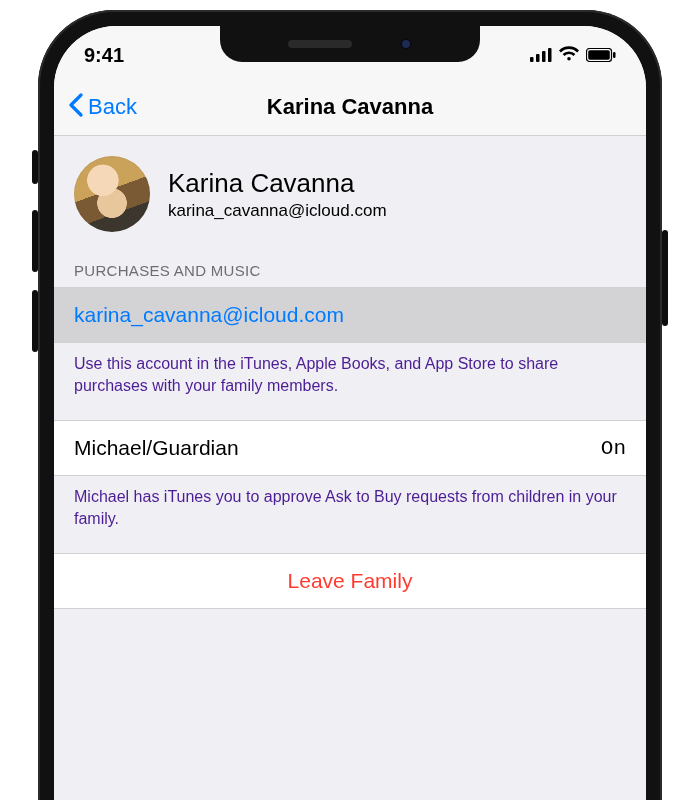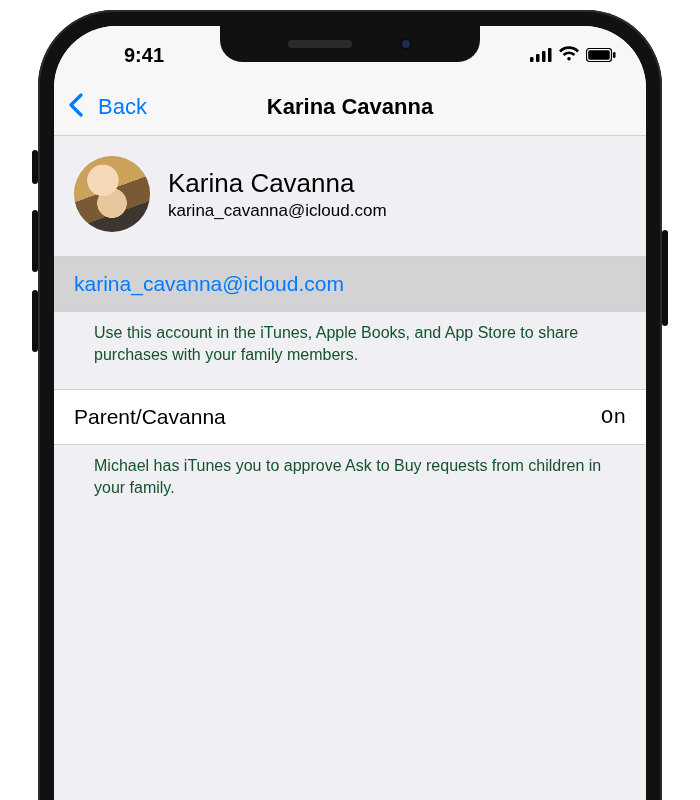--- a/index.html
+++ b/index.html
@@ -43,30 +43,30 @@
     }
     .notch .speaker { width: 64px; height: 8px; background: #2a2a2a; border-radius: 4px; }
     .notch .cam { width: 12px; height: 12px; background: #1d2a52; border-radius: 50%; box-shadow: 0 0 0 2px #0a0a0a inset; }
 
     
     .statusbar {
       height: 52px; display: flex; justify-content: space-between; align-items: center;
       padding: 0 30px; font-size: 20px; font-weight: 600; color: #000;
       background: #f7f7f8;
     }
-    .status-left { width: 120px; text-align: center; padding-top: 6px; }
+    .status-left { width: 120px; padding-top: 6px; }
     .status-right { width: 120px; display: flex; align-items: center; justify-content: flex-end; gap: 6px; padding-top: 6px; }
 
     
     .navbar {
       height: 58px; background: #f7f7f8; border-bottom: 1px solid #d1d1d4;
       display: flex; align-items: center; position: relative;
       padding: 0 14px;
     }
-    .back { display: flex; align-items: center; color: #007aff; font-size: 22px; gap: 14px; }
+    .back { display: flex; align-items: center; color: #007aff; font-size: 22px; gap: 4px; }
     .back .chev { font-size: 30px; line-height: 1; font-weight: 400; }
     .title { position: absolute; left: 0; right: 0; text-align: center; font-size: 22px; font-weight: 600; color: #000; }
 
     
     .content { }
 
     .profile { display: flex; align-items: center; gap: 18px; padding: 20px 20px 24px 20px; }
     .avatar {
       width: 76px; height: 76px; border-radius: 50%;
       background: radial-gradient(circle at 38% 32%, #f4d8b8 0 22%, transparent 23%),
@@ -77,21 +77,21 @@
     .profile-text .name { font-size: 26px; font-weight: 400; color: #000; }
     .profile-text .email { font-size: 17px; color: #000; margin-top: 2px; }
 
     .section-title { font-size: 15px; color: #6d6d72; padding: 6px 20px 8px 20px; letter-spacing: 0.3px; }
 
     .row { background: #fff; border-top: 1px solid #d1d1d4; border-bottom: 1px solid #d1d1d4; padding: 15px 20px; font-size: 21px; display: flex; justify-content: space-between; align-items: center; }
     .row.highlight { background: #d3d3d6; }
     .link-blue { color: #007aff; }
     .row .val { color: #000; font-family: Liberation Mono, monospace; }
 
-    .footer-note { font-size: 16px; color: #14532d; padding: 10px 20px 24px 20px; line-height: 1.35; margin-left: 20px; }
+    .footer-note { font-size: 16px; color: #4c1d95; padding: 10px 20px 24px 20px; line-height: 1.35; }
 
     .row.destructive { justify-content: center; color: #ff3b30; }
 
     .spacer { height: 24px; }
   </style>
 </head>
 <body>
 
 <div class="stage">
   <div class="phone">
@@ -152,32 +152,36 @@
 
       <div class="content">
         <div class="profile">
           <div class="avatar"></div>
           <div class="profile-text">
             <div class="name">Karina Cavanna</div>
             <div class="email">karina_cavanna@icloud.com</div>
           </div>
         </div>
 
+        <div class="section-title">PURCHASES AND MUSIC</div>
 
         <div class="row highlight">
           <span class="link-blue">karina_cavanna@icloud.com</span>
         </div>
 
         <div class="footer-note">Use this account in the iTunes, Apple Books, and App Store to share purchases with your family members.</div>
 
         <div class="row">
-          <span>Parent/Cavanna</span>
+          <span>Michael/Guardian</span>
           <span class="val">On</span>
         </div>
 
         <div class="footer-note">Michael has iTunes you to approve Ask to Buy requests from children in your family.</div>
 
+        <div class="row destructive">
+          <span>Leave Family</span>
+        </div>
 
         <div class="spacer"></div>
       </div>
     </div>
   </div>
 </div>
 
 </body></html>

